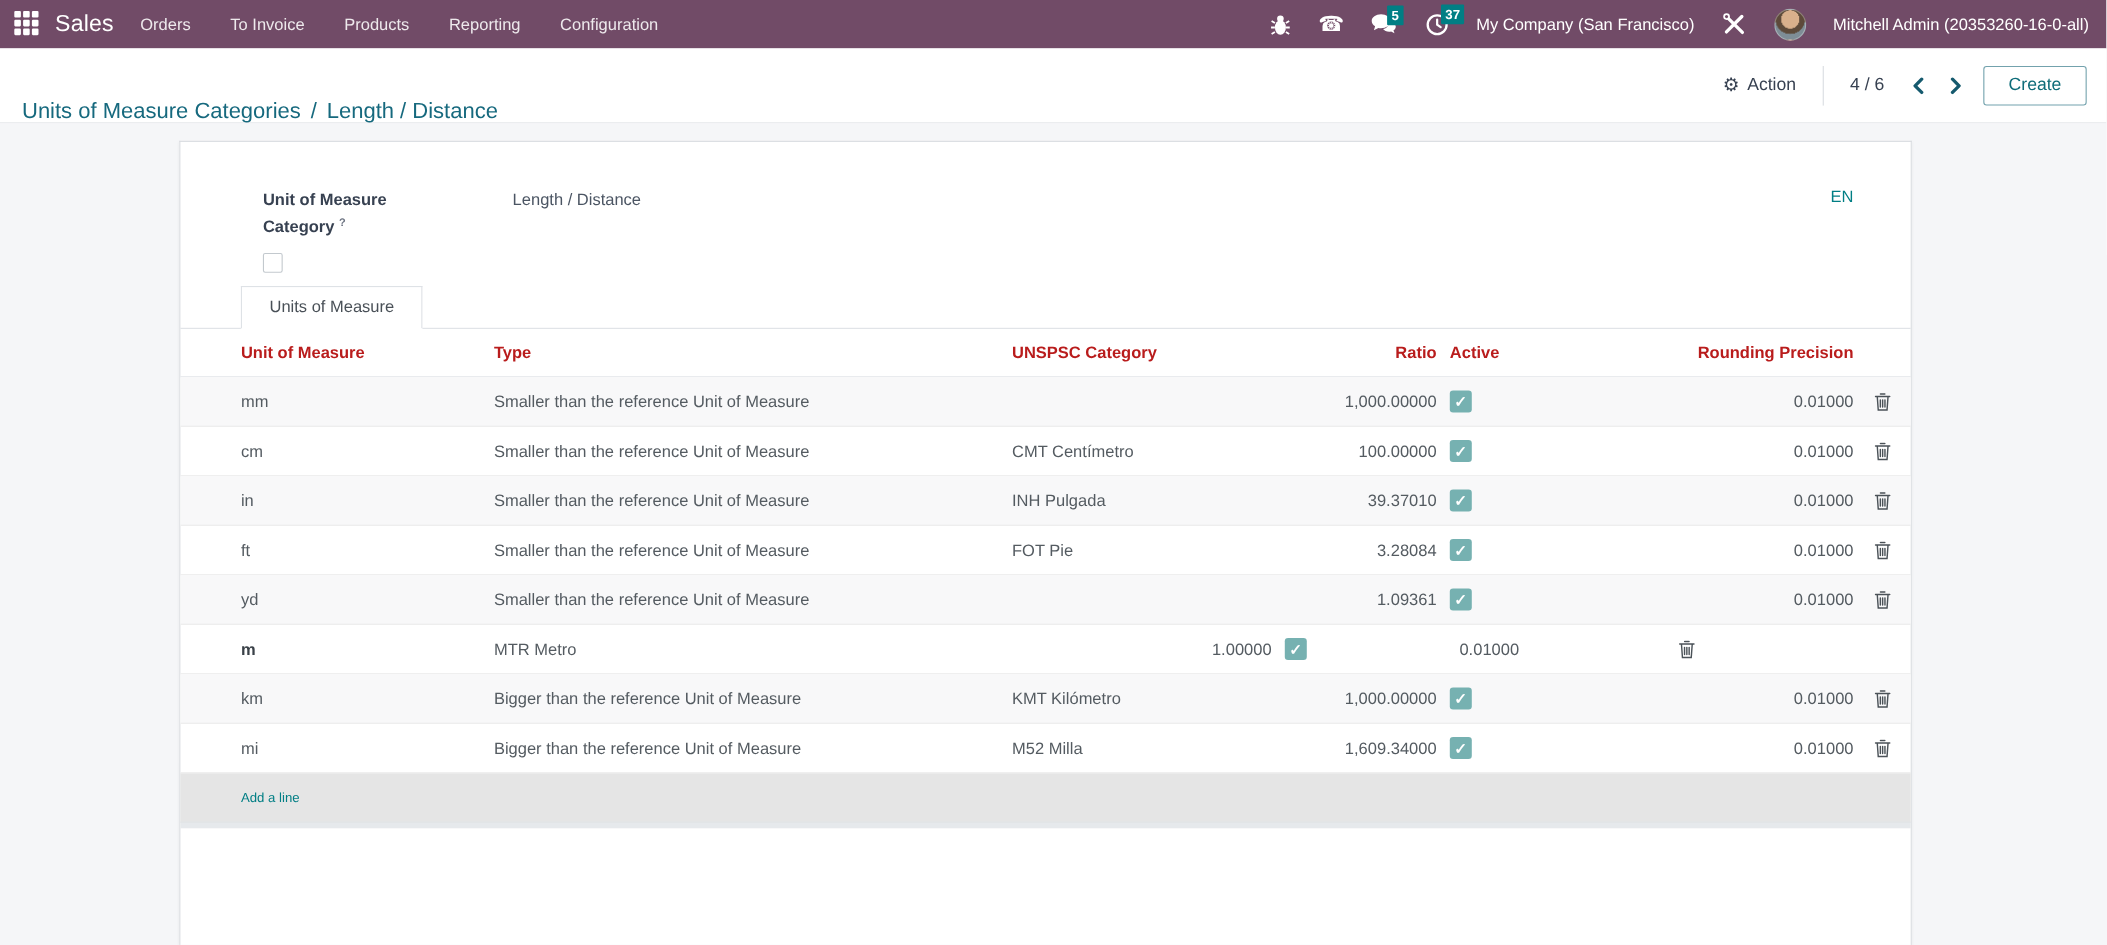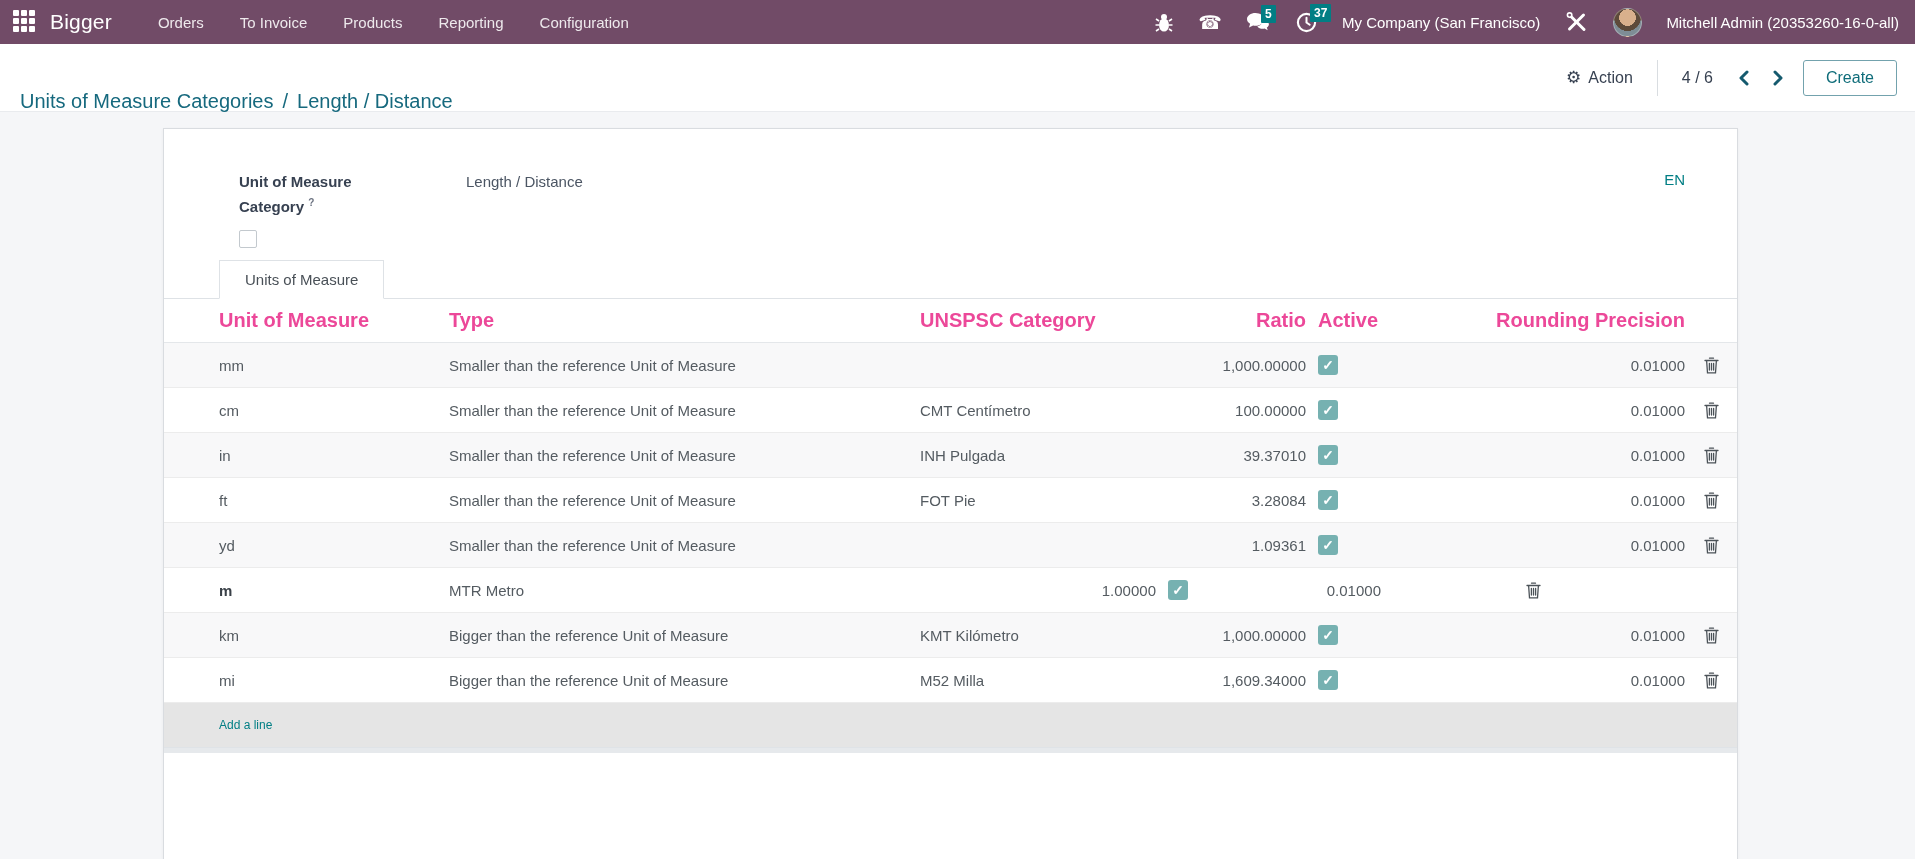--- a/index.html
+++ b/index.html
@@ -5,21 +5,21 @@
   * { box-sizing: border-box; margin: 0; padding: 0; }
   html,body { width:1915px; height:859px; overflow:hidden;
     font-family:"Liberation Sans", sans-serif; background:#f5f6f8; }
 
   
   .topbar{ height:44px; background:#714B67; display:flex; align-items:center; color:#fff; }
   .apps-grid{ width:24px; height:24px; margin-left:13px; display:grid;
     grid-template-columns:repeat(3,6px); grid-template-rows:repeat(3,6px); gap:2px; cursor:pointer; }
   .apps-grid i{ background:#fff; border-radius:1px; }
   .brand{ font-size:21px; margin-left:13px; letter-spacing:.2px; cursor:pointer; }
-  .menus{ display:flex; gap:36px; margin-left:46px; font-size:15px; color:rgba(255,255,255,.88); }
+  .menus{ display:flex; gap:36px; margin-left:24px; font-size:15px; color:rgba(255,255,255,.88); }
   .menus span{ cursor:pointer; }
   .top-right{ margin-left:auto; display:flex; align-items:center; gap:24px; padding-right:16px; font-size:15px; }
   .ticon{ position:relative; display:flex; align-items:center; cursor:pointer; }
   .badge{ position:absolute; top:-7px; left:15px; background:#017e84; color:#fff;
     font-size:12px; line-height:1; padding:3px 4px; border-radius:1px; font-weight:bold; }
   .phone-glyph{ font-size:19px; color:#fff; line-height:1; }
   .company,.user{ color:#ffffff; white-space:nowrap; cursor:pointer; }
   .avatar{ width:29px; height:29px; border-radius:50%;
     background:radial-gradient(circle at 50% 32%, #d9b08c 0 36%, #5d4a3a 37% 58%, #7e8d96 59%);
     border:1px solid rgba(255,255,255,.3); }
@@ -53,21 +53,21 @@
   .checkbox-empty{ width:18px; height:18px; background:#fff; border:1px solid #c3c9ce;
     border-radius:2px; cursor:pointer; margin-top:1px; }
 
   
   .tabs{ margin-top:4px; padding-left:55px; border-bottom:1px solid #dee2e6; display:flex; }
   .tab{ background:#fff; border:1px solid #dee2e6; border-bottom:1px solid #fff;
     margin-bottom:-1px; padding:10px 25px; font-size:15px; color:#495057; cursor:pointer; }
 
   
   .tgrid{ display:grid; grid-template-columns:285px 471px 236px 150px 75px 304px 52px; align-items:center; }
-  .thead{ height:44px; font-weight:bold; font-size:20px; color:#ec4899;
+  .thead{ height:44px; font-weight:bold; font-size:15px; color:#b91c1c;
     border-bottom:1px solid #e4e7ea; }
   .trow{ height:45px; font-size:15px; color:#545b61; border-bottom:1px solid #ececec; cursor:pointer; }
   .trow.stripe{ background:#f8f8f9; }
   .trow.ref .c1, .trow.ref .c2{ font-weight:bold; color:#3a4148; }
   .c1{ padding-left:55px; }
   .c4,.c6{ text-align:right; }
   .c5{ padding-left:12px; }
   .c7{ display:flex; justify-content:center; }
   .cb{ width:20px; height:20px; background:#76b1b1; border-radius:3px; display:inline-flex;
     align-items:center; justify-content:center; cursor:pointer; }
@@ -86,21 +86,21 @@
     <i></i>
       <i></i>
       <i></i>
       <i></i>
       <i></i>
       <i></i>
       <i></i>
       <i></i>
       <i></i>
   </div>
-  <div class="brand">Bigger</div>
+  <div class="brand">Sales</div>
   <div class="menus">
       <span>Orders</span>
       <span>To Invoice</span>
       <span>Products</span>
       <span>Reporting</span>
       <span>Configuration</span>
     </div>
 
   <div class="top-right">
     <div class="ticon">

